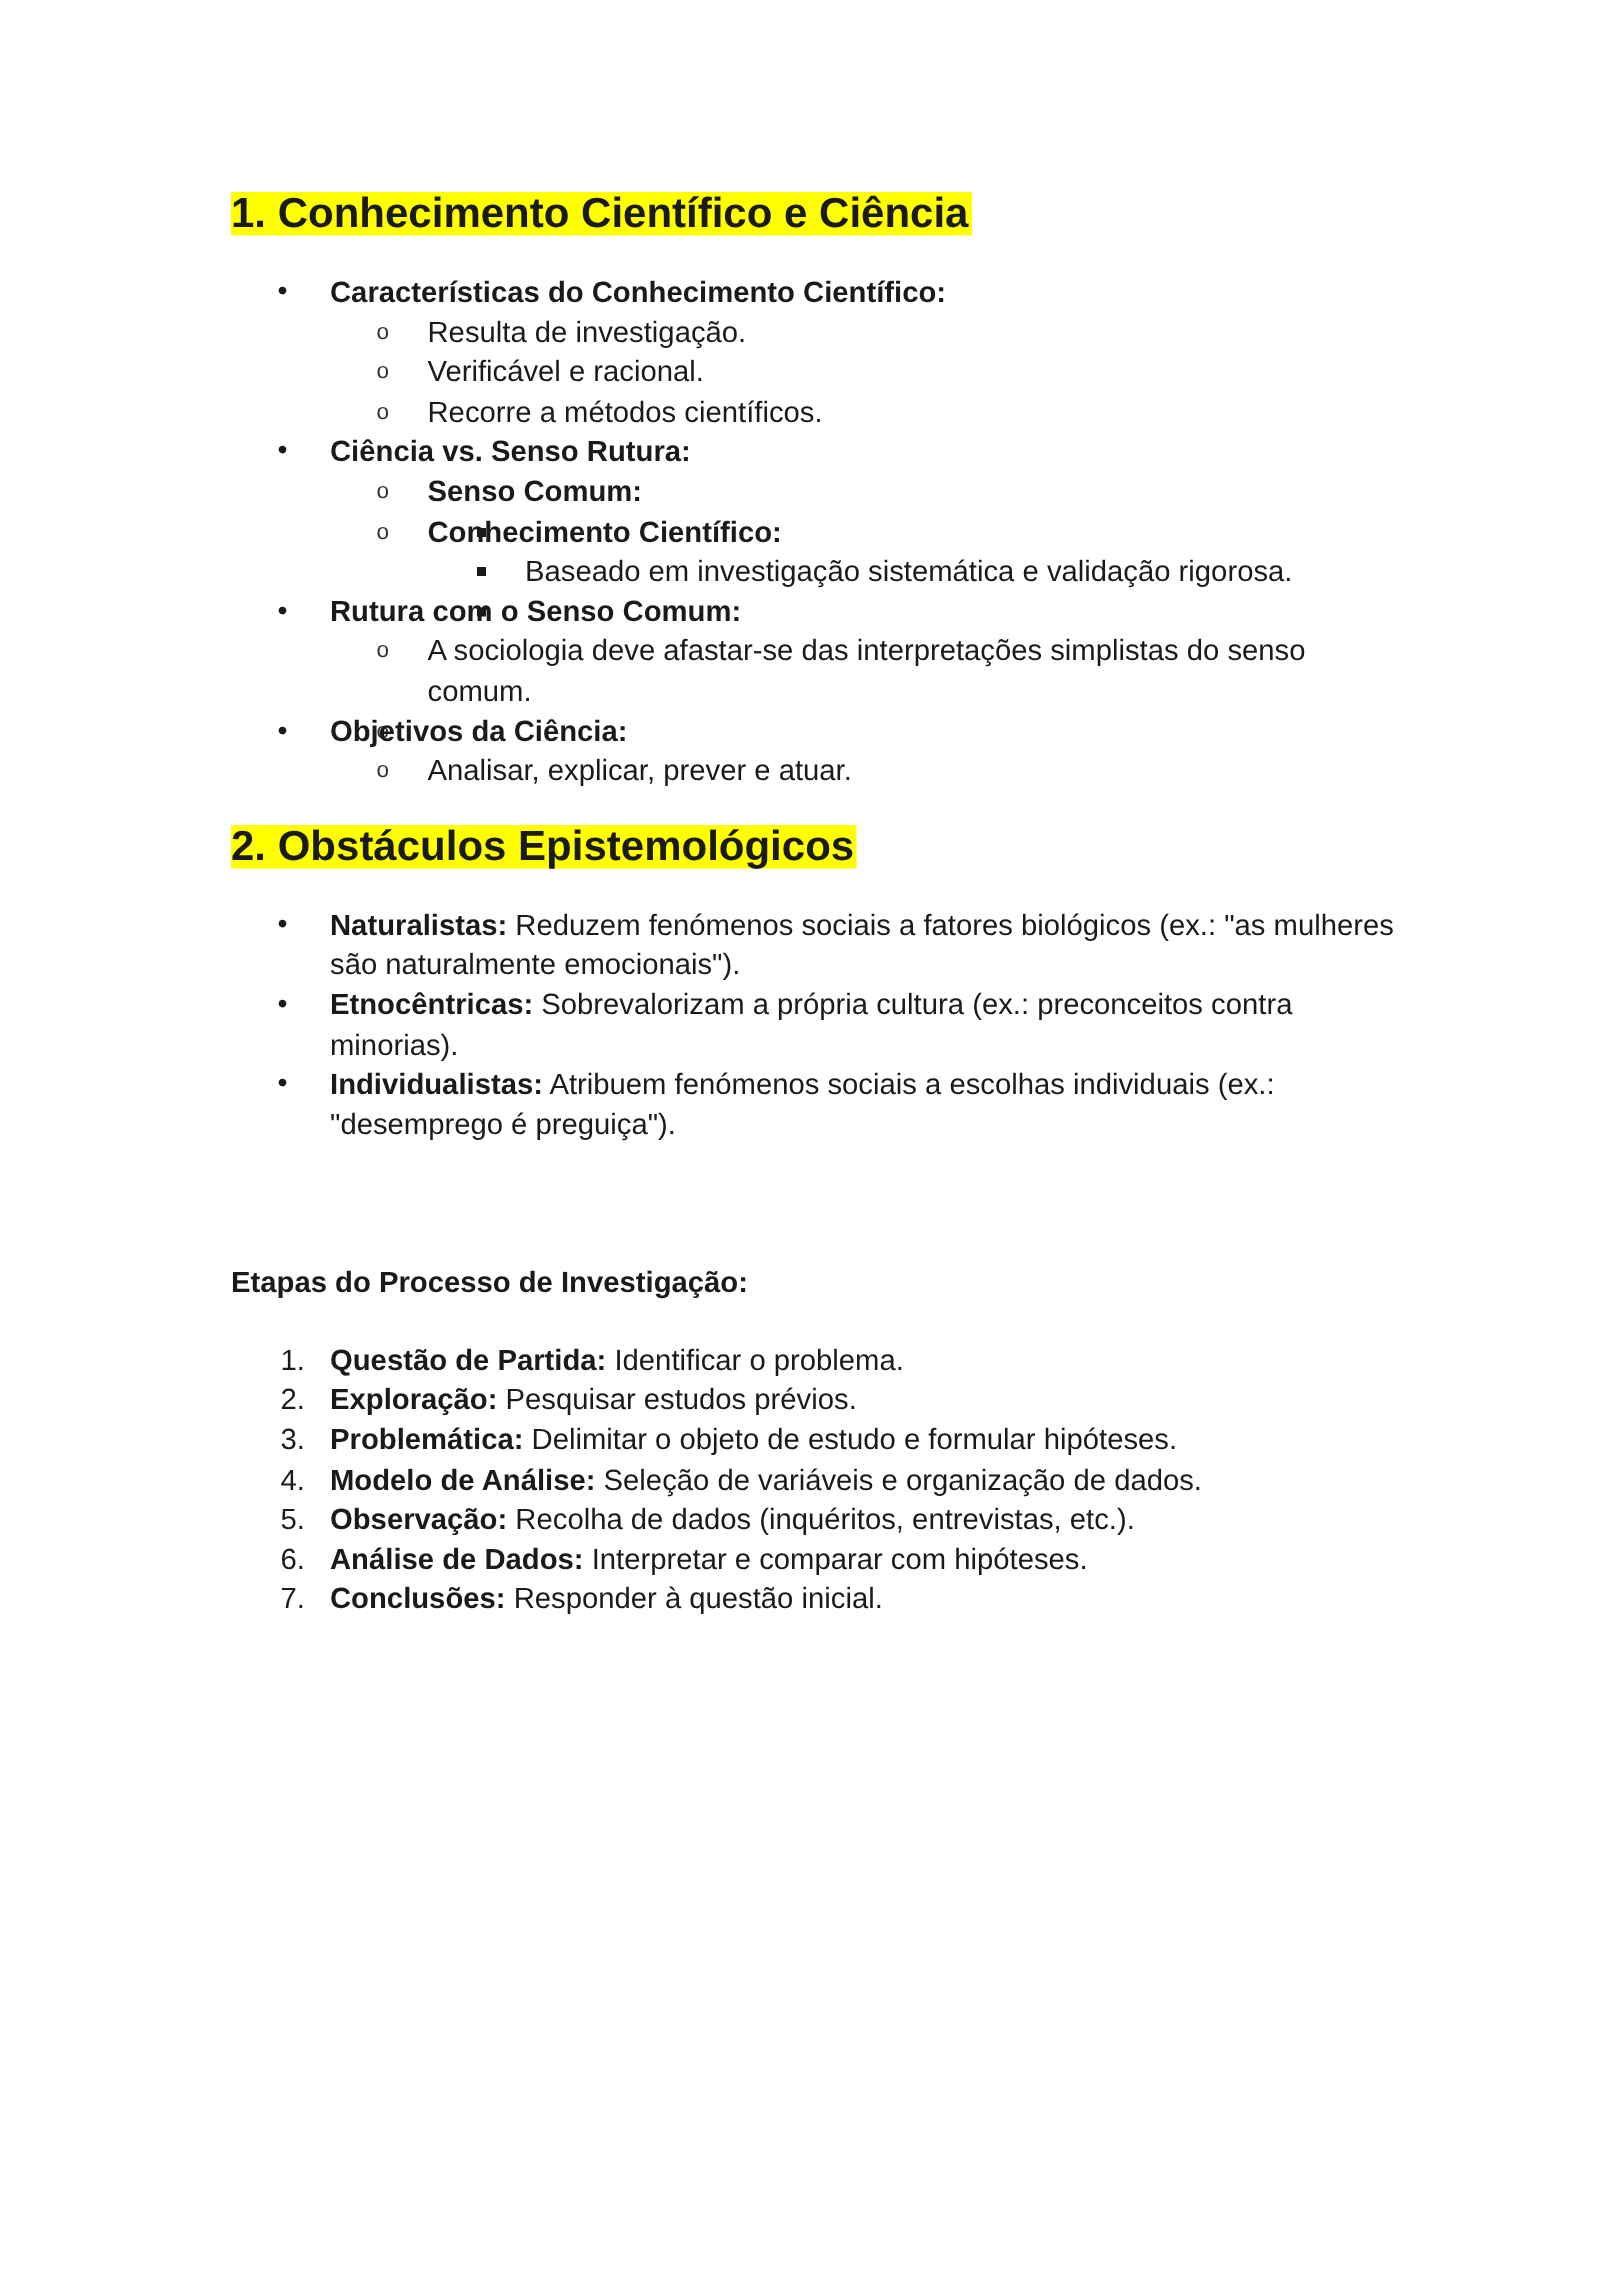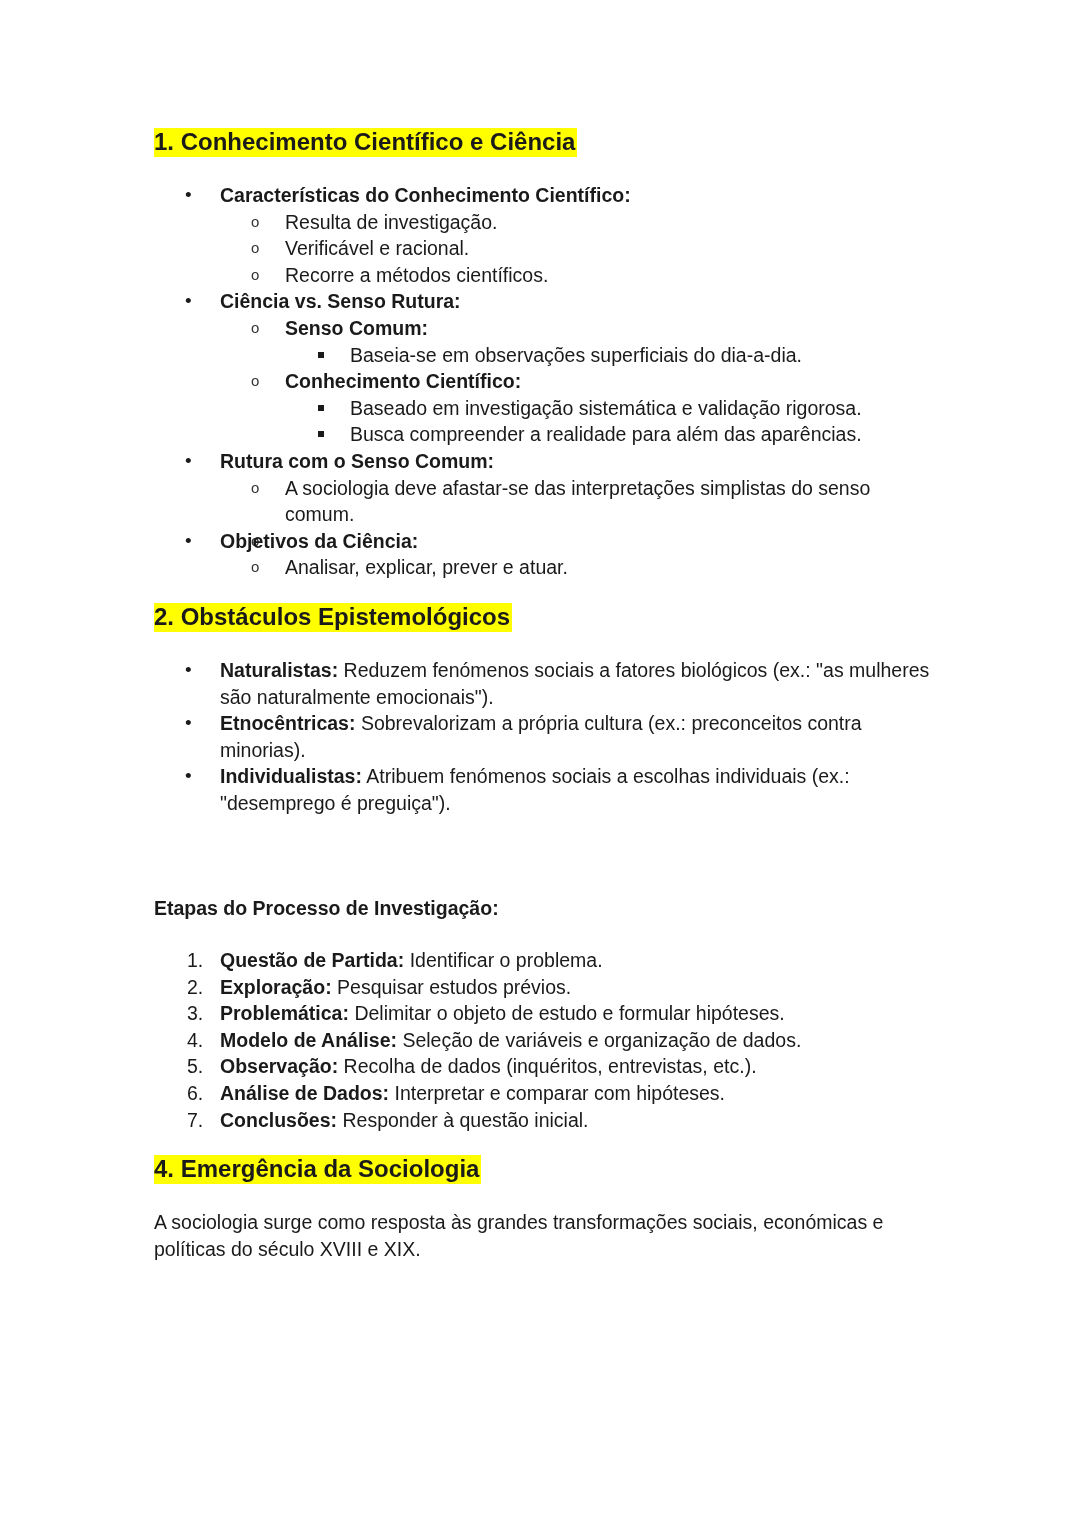--- a/index.html
+++ b/index.html
@@ -4,21 +4,21 @@
   <style>
     html, body { margin: 0; padding: 0; background: #ffffff; }
     body {
       width: 1080px; height: 1527px; position: relative; overflow: hidden;
       font-family: "Liberation Sans", "DejaVu Sans", sans-serif;
       color: #1a1a1a; font-size: 19.5px;
     }
     .page { position: absolute; left: 154px; top: 128px; width: 780px; }
     .hl {
       display: inline-block; background: #ffff00; font-weight: bold;
-      padding: 1px 2px 2px 0; line-height: 26px; font-size: 24px;
+      padding: 1px 2px 2px 0; line-height: 26px; font-size: 28px;
     }
     .section { margin: 0; }
     ul, ol { margin: 0; padding: 0; list-style: none; }
     .li { position: relative; line-height: 26.6px; }
     .l1 { padding-left: 66px; }
     .l2 { padding-left: 131px; }
     .l3 { padding-left: 196px; }
     .mk { position: absolute; top: 0; }
     .l1 > .mk { left: 31px; font-size: 19px; }
     .l2 > .mk { left: 97px; font-size: 15px; color: #333; }
@@ -38,24 +38,24 @@
     <span class="hl">1. Conhecimento Científico e Ciência</span>
     <div class="gap1"></div>
     <ul>
       <li class="li l1"><span class="mk">•</span><b>Características do Conhecimento Científico:</b></li>
       <li class="li l2"><span class="mk">o</span><span>Resulta de investigação.</span></li>
       <li class="li l2"><span class="mk">o</span><span>Verificável e racional.</span></li>
       <li class="li l2"><span class="mk">o</span><span>Recorre a métodos científicos.</span></li>
 
       <li class="li l1"><span class="mk">•</span><b>Ciência vs. Senso Rutura:</b></li>
       <li class="li l2"><span class="mk">o</span><b>Senso Comum:</b></li>
-      <li class="li l3"><span class="mk"></span><span>Baseia-se em observações superficiais do dia-a-dia.</span></li>
+      <li class="li l3"><span class="mk"></span></li>
       <li class="li l2"><span class="mk">o</span><b>Conhecimento Científico:</b></li>
       <li class="li l3"><span class="mk"></span><span>Baseado em investigação sistemática e validação rigorosa.</span></li>
-      <li class="li l3"><span class="mk"></span><span>Busca compreender a realidade para além das aparências.</span></li>
+      <li class="li l3"><span class="mk"></span></li>
 
       <li class="li l1"><span class="mk">•</span><b>Rutura com o Senso Comum:</b></li>
       <li class="li l2"><span class="mk">o</span><span>A sociologia deve afastar-se das interpretações simplistas do senso comum.</span></li>
       <li class="li l2"><span class="mk">o</span></li>
 
       <li class="li l1"><span class="mk">•</span><b>Objetivos da Ciência:</b></li>
       <li class="li l2"><span class="mk">o</span><span>Analisar, explicar, prever e atuar.</span></li>
     </ul>
   </div>
 
@@ -83,19 +83,14 @@
       <li class="li l1"><span class="num">3.</span><b>Problemática:</b> <span>Delimitar o objeto de estudo e formular hipóteses.</span></li>
       <li class="li l1"><span class="num">4.</span><b>Modelo de Análise:</b> <span>Seleção de variáveis e organização de dados.</span></li>
       <li class="li l1"><span class="num">5.</span><b>Observação:</b> <span>Recolha de dados (inquéritos, entrevistas, etc.).</span></li>
       <li class="li l1"><span class="num">6.</span><b>Análise de Dados:</b> <span>Interpretar e comparar com hipóteses.</span></li>
       <li class="li l1"><span class="num">7.</span><b>Conclusões:</b> <span>Responder à questão inicial.</span></li>
     </ol>
   </div>
 
   <div class="gap2"></div>
 
-  <div class="section">
-    <span class="hl">4. Emergência da Sociologia</span>
-    <div class="gap1"></div>
-    <p class="para" style="margin:0;">A sociologia surge como resposta às grandes transformações sociais, económicas e políticas do século XVIII e XIX.</p>
-  </div>
 
 </div>
 
 </body></html>

